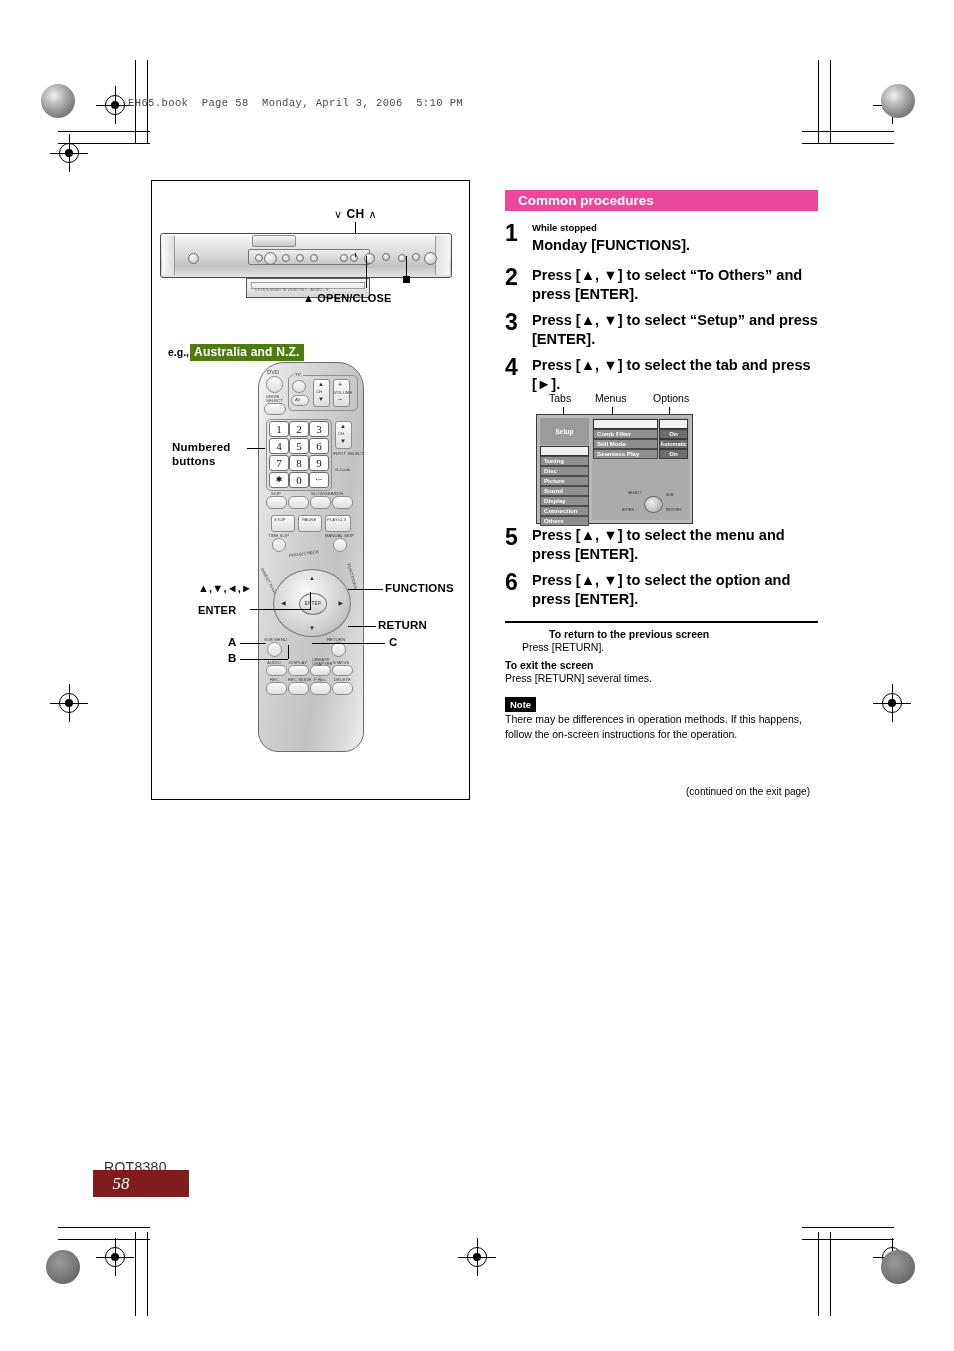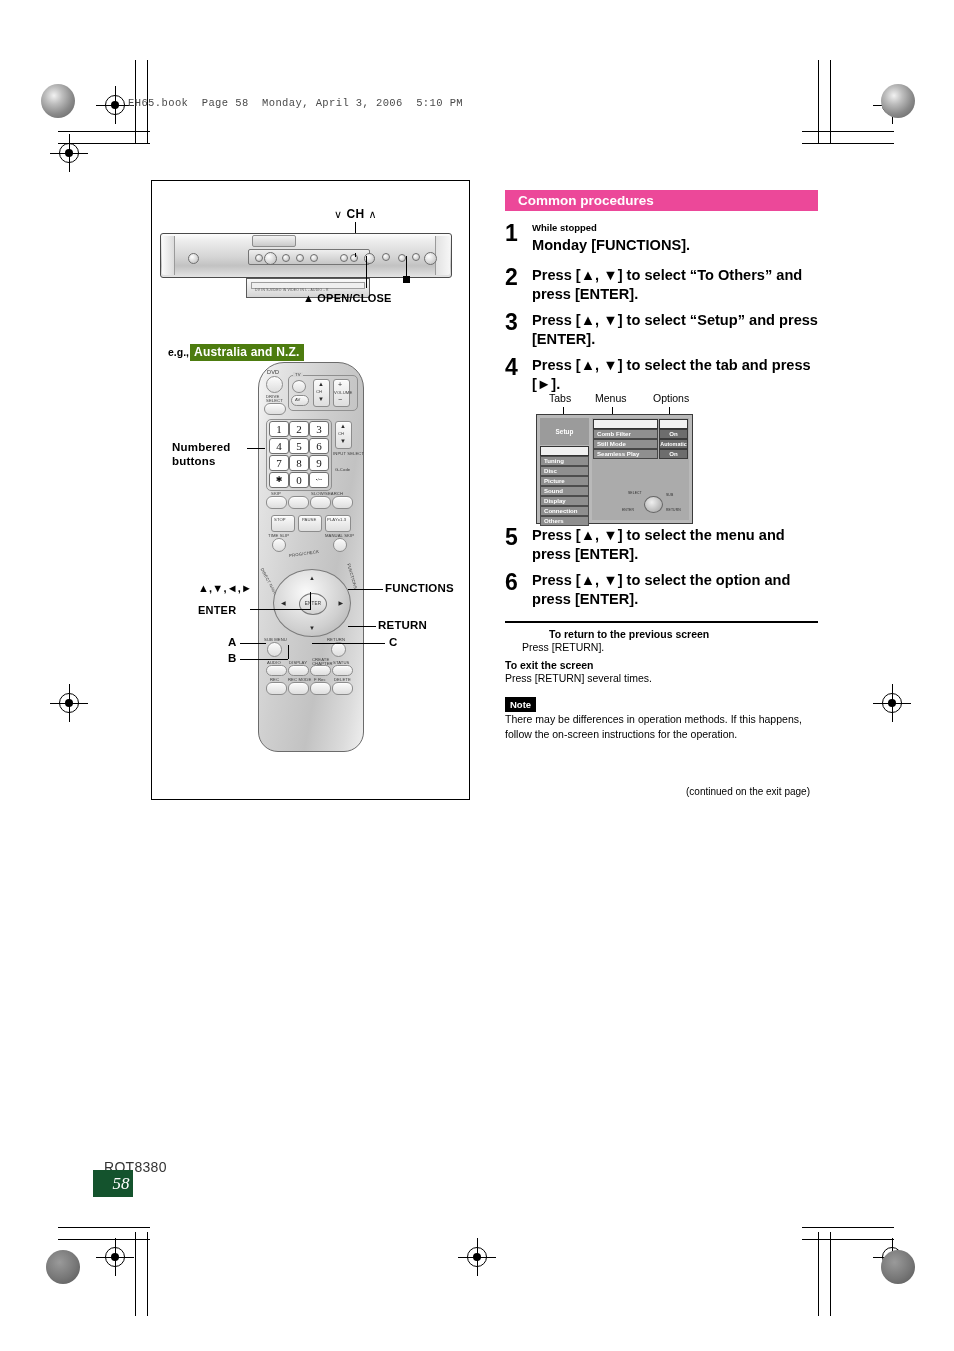--- a/index.html
+++ b/index.html
@@ -119,21 +119,21 @@
   
   .rule{position:absolute;left:505px;width:313px;height:2px;background:#000;}
   .sub{position:absolute;left:505px;font-size:10.5px;font-weight:bold;line-height:1.3;}
   .plain{position:absolute;left:505px;font-size:10.5px;line-height:1.3;}
   .noteflag{position:absolute;left:505px;background:#000;color:#fff;font-size:9.5px;font-weight:bold;padding:1.5px 5px 2px 5px;}
   .notetxt{position:absolute;left:505px;width:315px;font-size:10.5px;line-height:1.42;}
   .contnext{position:absolute;left:686px;font-size:10px;}
 
   
   .rqt{position:absolute;left:104px;top:1159px;font-size:14px;color:#333;letter-spacing:.3px;}
-  .pagebox{position:absolute;left:93px;top:1170px;width:40px;height:27px;background:#14532d;}
+  .pagebox{position:absolute;left:93px;top:1170px;width:56px;height:27px;background:#7f1d1d;padding-left:40px;}
   .pagebox span{position:absolute;left:0;top:0;width:56px;height:27px;line-height:27px;text-align:center;
      color:#fff;font-size:17px;font-style:italic;font-family:"Liberation Serif",serif;}
 </style>
 </head>
 <body>
 
 <div class="page">
 
   <div class="cropline" style="left:58px;top:131px;width:92px;height:1px;"></div>
   <div class="cropline" style="left:58px;top:143px;width:92px;height:1px;"></div>

